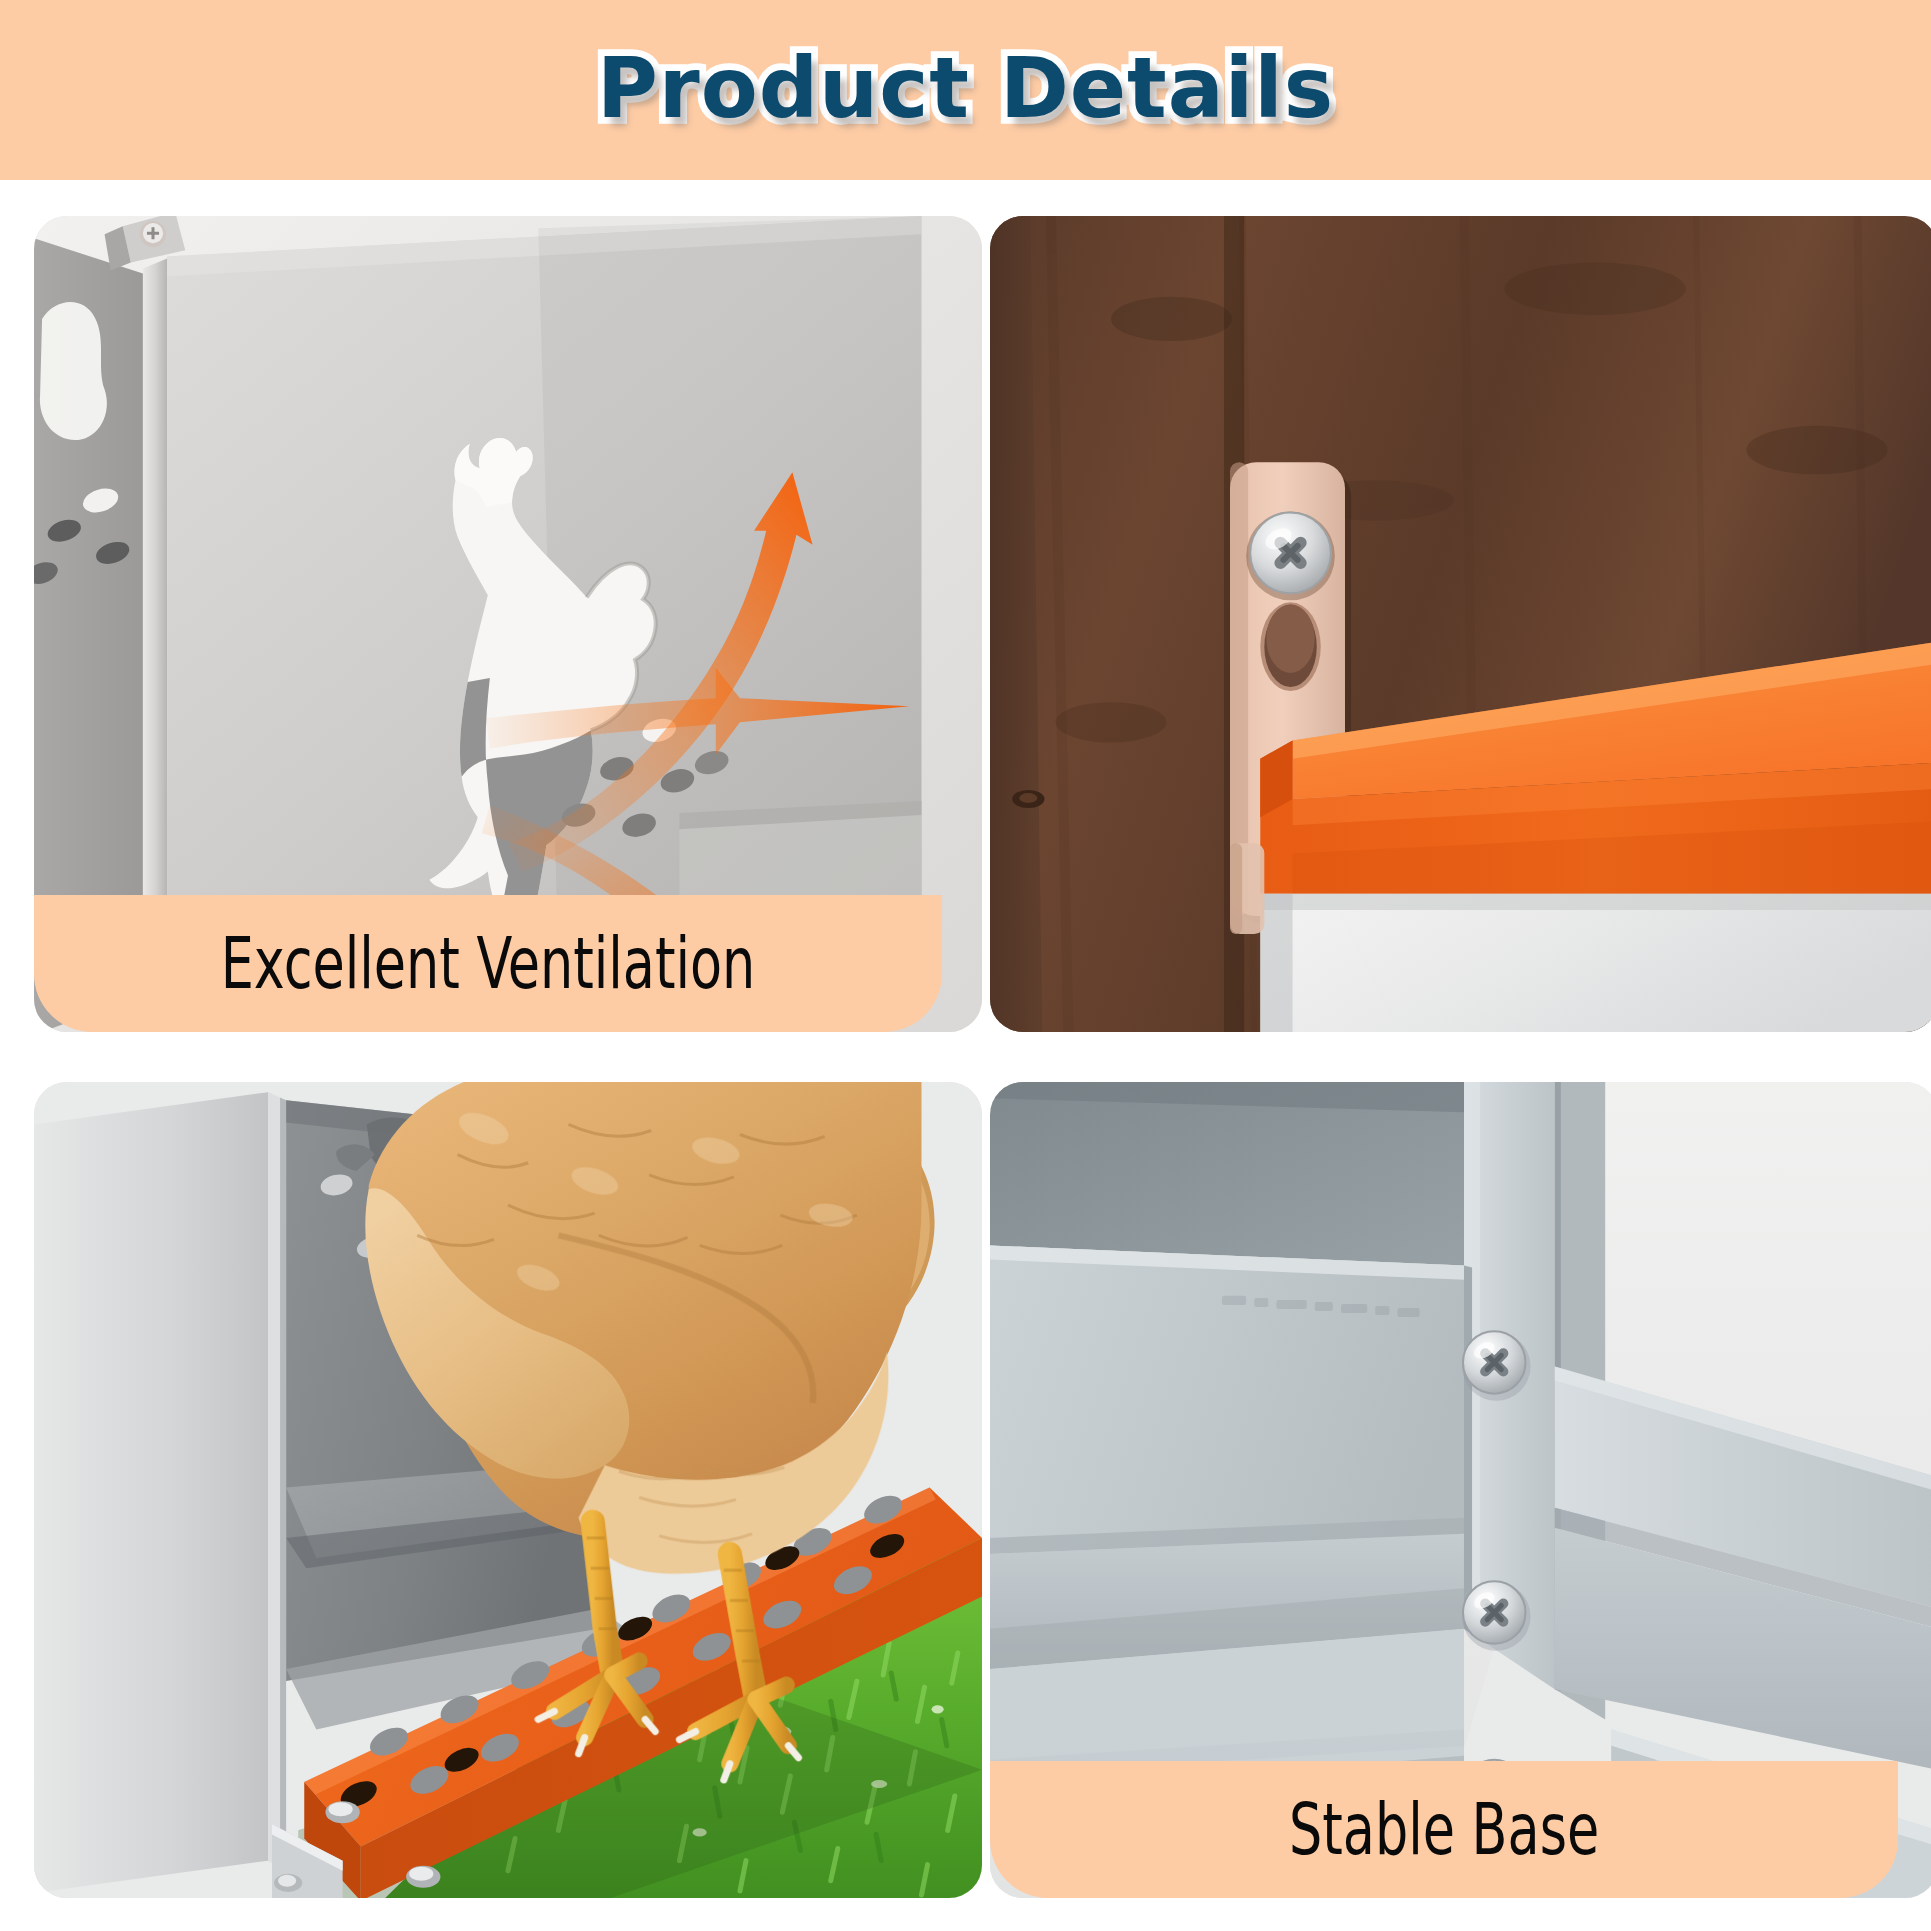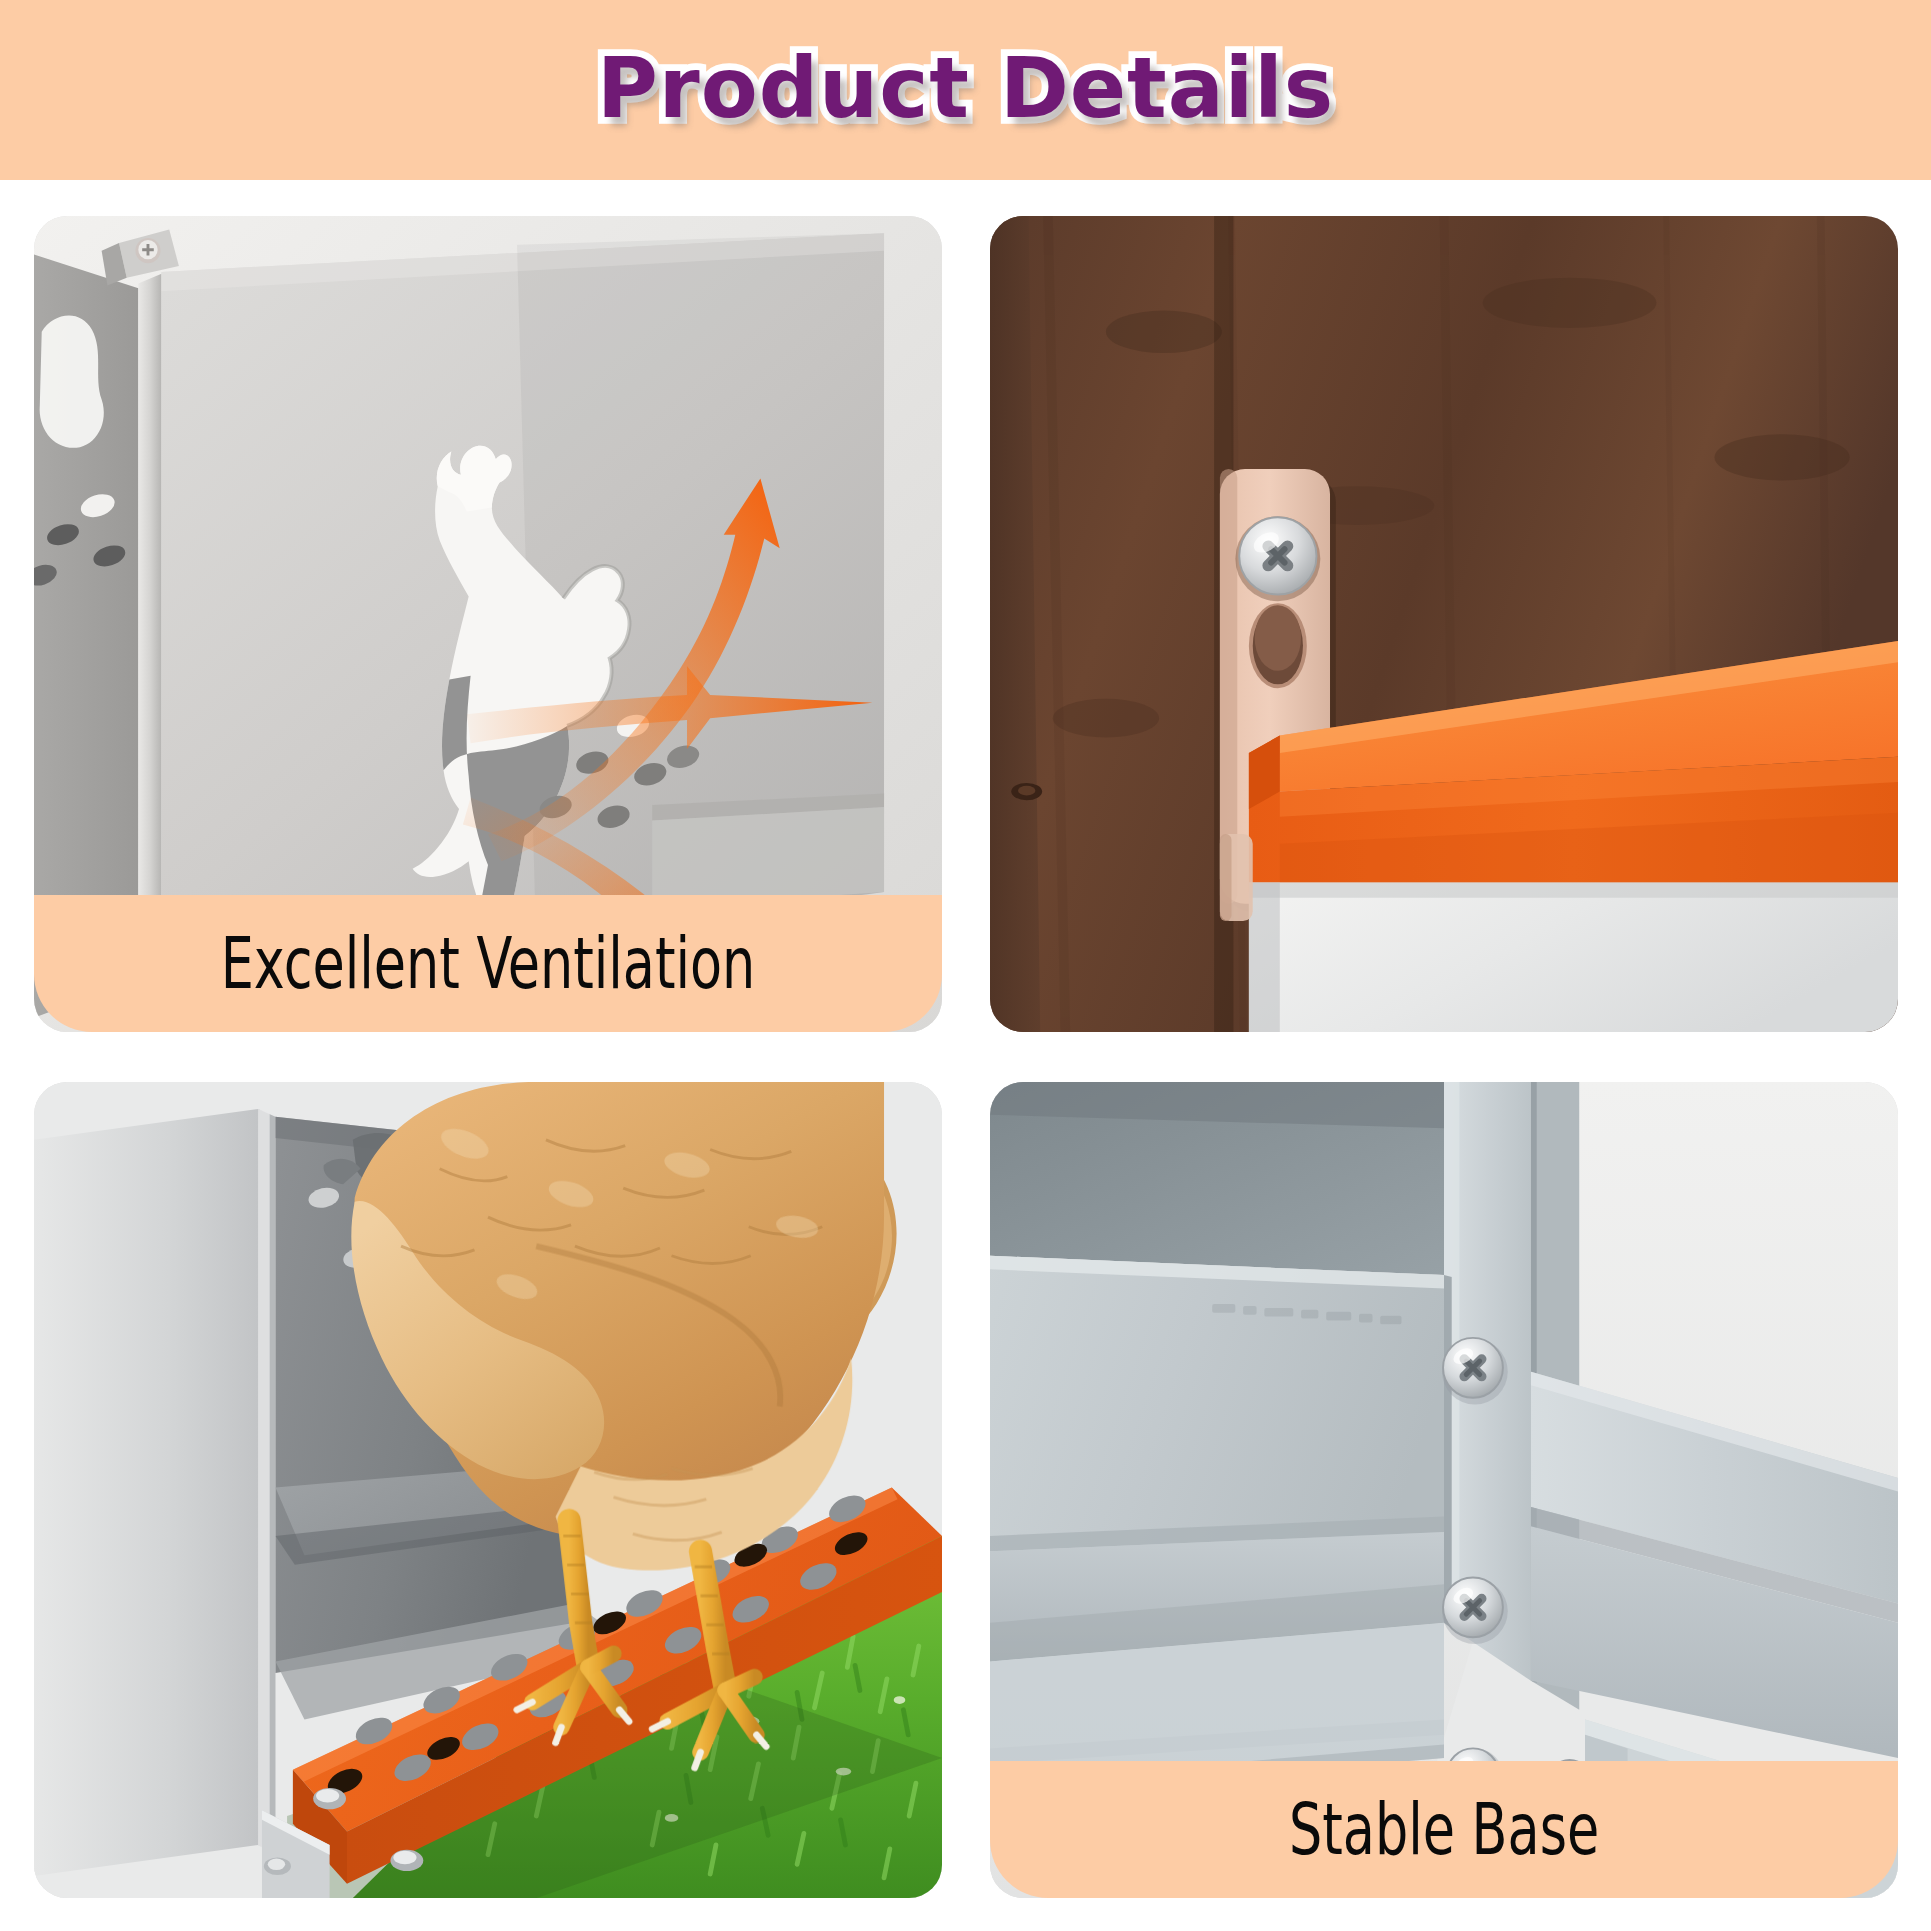--- a/index.html
+++ b/index.html
@@ -15,21 +15,21 @@
   .header{
     position:absolute;left:0;top:0;width:1931px;height:180px;
     background:#fdcca5;
     display:flex;align-items:center;justify-content:center;
   }
   .header-title{
     font-family:"DejaVu Sans", sans-serif;
     font-weight:bold;
     font-size:83px;
     letter-spacing:1px;
-    color:#701a75;
+    color:#0c4a6e;
     -webkit-text-stroke:13.5px #ffffff;
     paint-order:stroke fill;
     text-shadow:6.8px 8.7px 6.8px rgba(120,110,105,.42);
     margin:0;
     line-height:1;
     transform:translateY(-1.9px);
   }
 
   
   .grid{
@@ -39,20 +39,21 @@
     grid-template-columns:908px 908px;
     grid-template-rows:816px 816px;
     column-gap:48px;row-gap:50px;
   }
   .card{
     position:relative;
     width:908px;height:816px;
     border-radius:33px;
     overflow:hidden;
     background:#ddd;
+    padding-left:40px;
   }
   .photo{position:absolute;inset:0;width:100%;height:100%;display:block;}
 
   
   .caption{
     position:absolute;left:0;bottom:0;width:908px;height:137px;
     background:#fdcca5;
     border-bottom-left-radius:58px;border-bottom-right-radius:58px;
     display:flex;align-items:center;justify-content:center;
     z-index:5;

